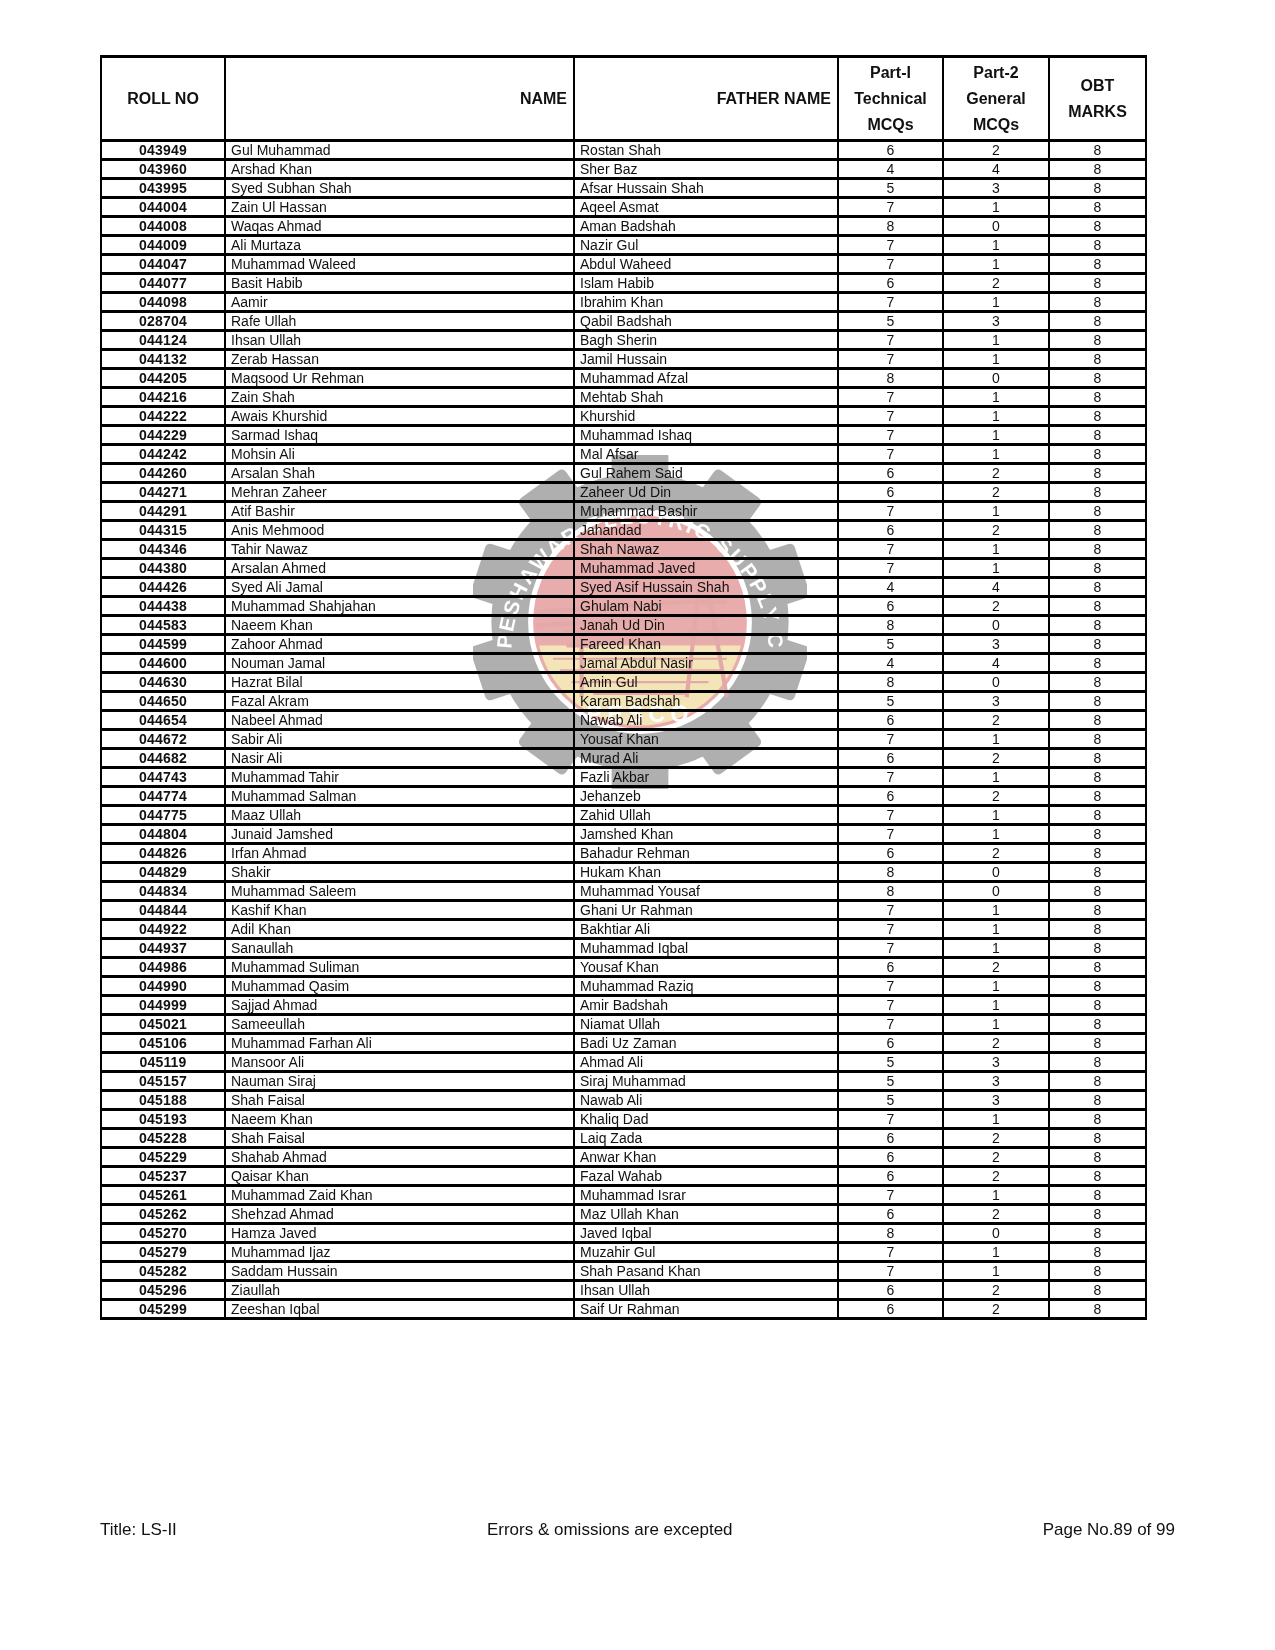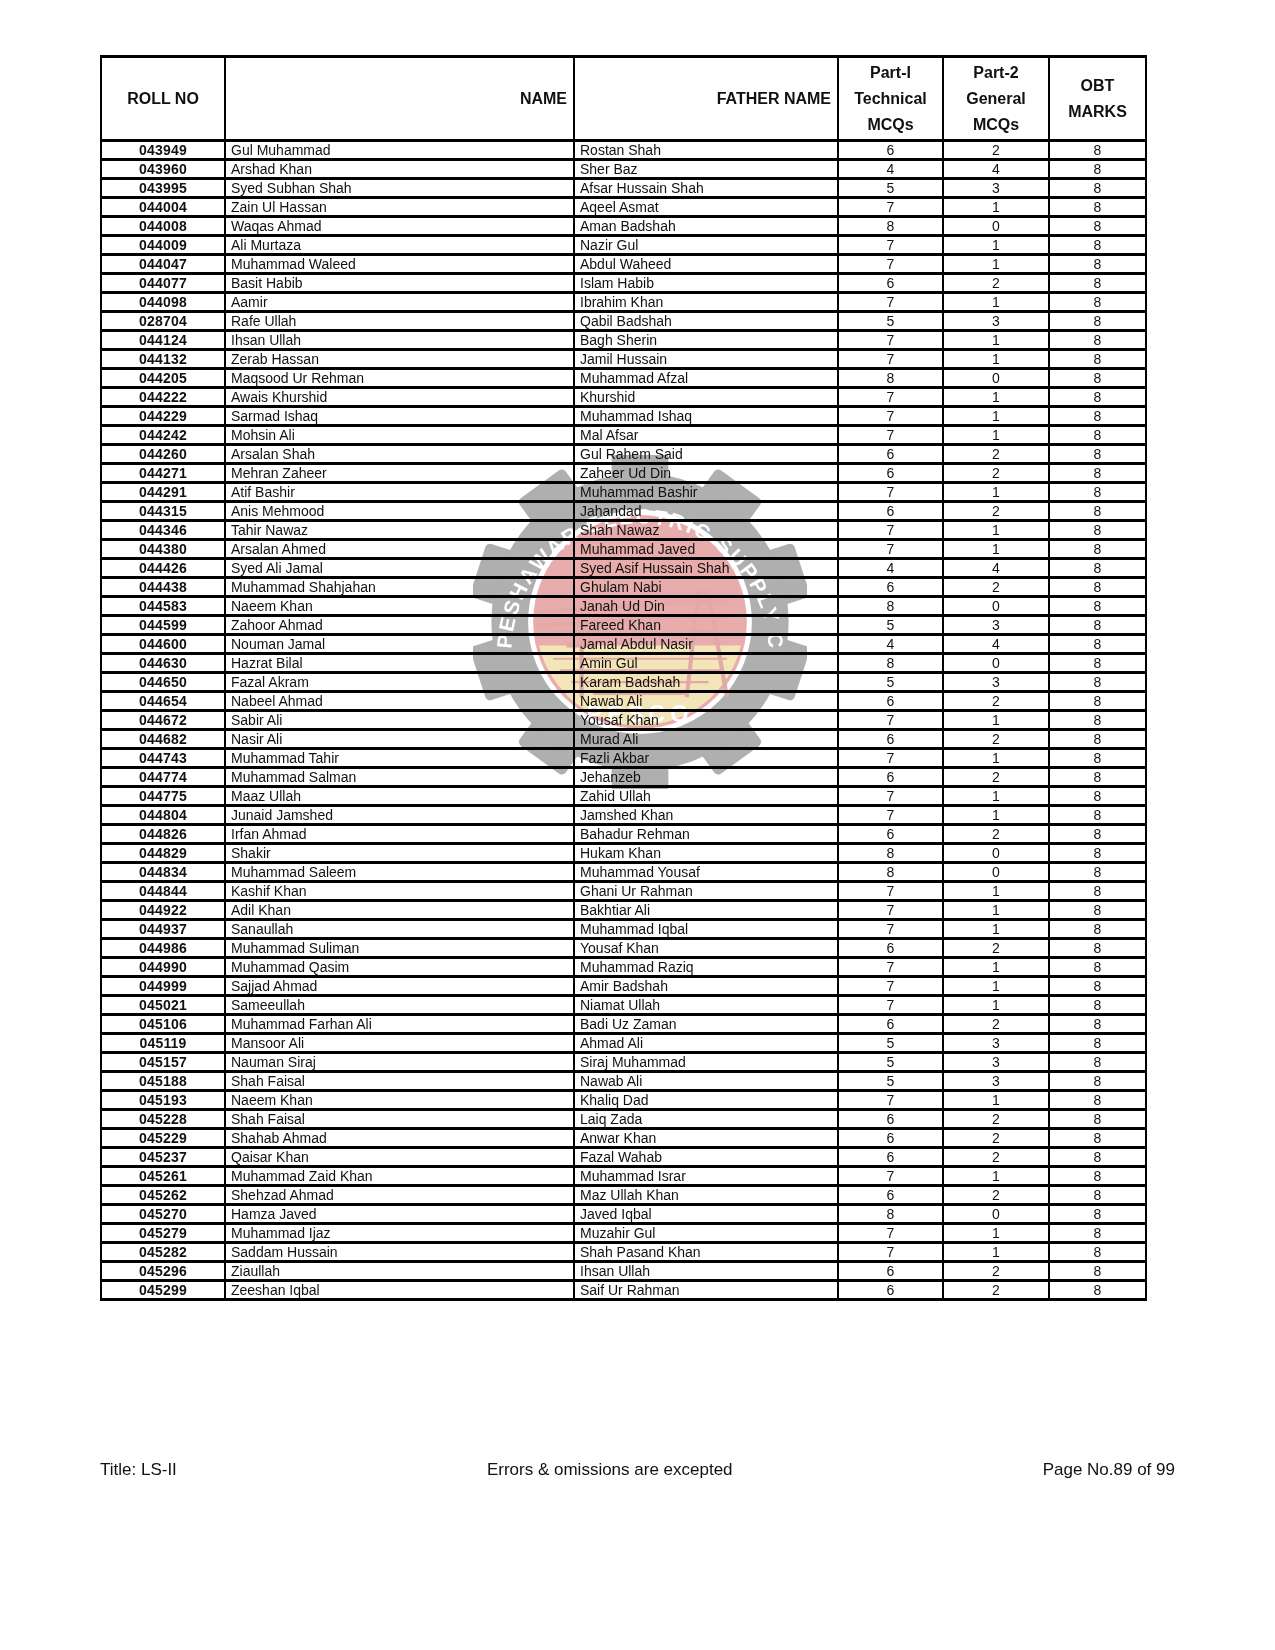--- a/index.html
+++ b/index.html
@@ -59,21 +59,21 @@
     line-height: 16px;
     padding: 0 5px;
     vertical-align: middle;
     background: transparent;
   }
   td.col-roll { text-align: center; font-weight: bold; letter-spacing: 0.2px; }
   td.col-name, td.col-father { text-align: left; font-size: 14.5px; }
   td.col-p1, td.col-p2, td.col-obt { text-align: center; }
   .footer {
     position: absolute;
-    left: 100px; top: 1460px;
+    left: 100px; top: 1520px;
     width: 1075px;
     display: flex;
     justify-content: space-between;
     align-items: center;
     font-size: 17px;
     z-index: 1;
   }
 </style>
 </head>
 <body>
@@ -241,20 +241,28 @@
         </tr>
         <tr>
           <td class="col-roll">044205</td>
           <td class="col-name">Maqsood Ur Rehman</td>
           <td class="col-father">Muhammad Afzal</td>
           <td class="col-p1">8</td>
           <td class="col-p2">0</td>
           <td class="col-obt">8</td>
         </tr>
         <tr>
+          <td class="col-roll">044216</td>
+          <td class="col-name">Zain Shah</td>
+          <td class="col-father">Mehtab Shah</td>
+          <td class="col-p1">7</td>
+          <td class="col-p2">1</td>
+          <td class="col-obt">8</td>
+        </tr>
+        <tr>
           <td class="col-roll">044222</td>
           <td class="col-name">Awais Khurshid</td>
           <td class="col-father">Khurshid</td>
           <td class="col-p1">7</td>
           <td class="col-p2">1</td>
           <td class="col-obt">8</td>
         </tr>
         <tr>
           <td class="col-roll">044229</td>
           <td class="col-name">Sarmad Ishaq</td>

